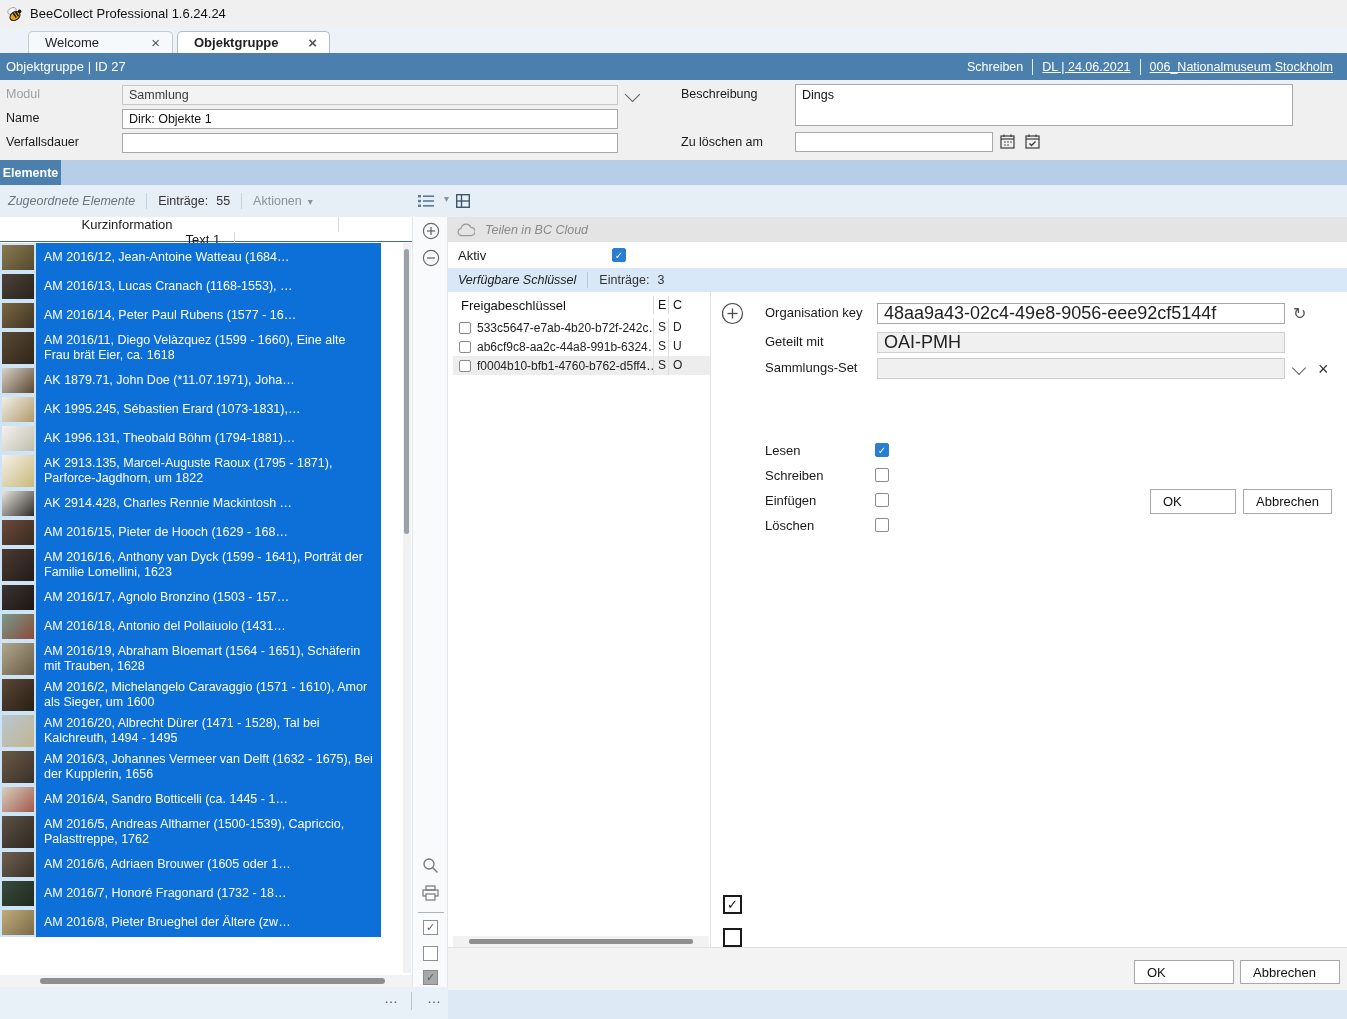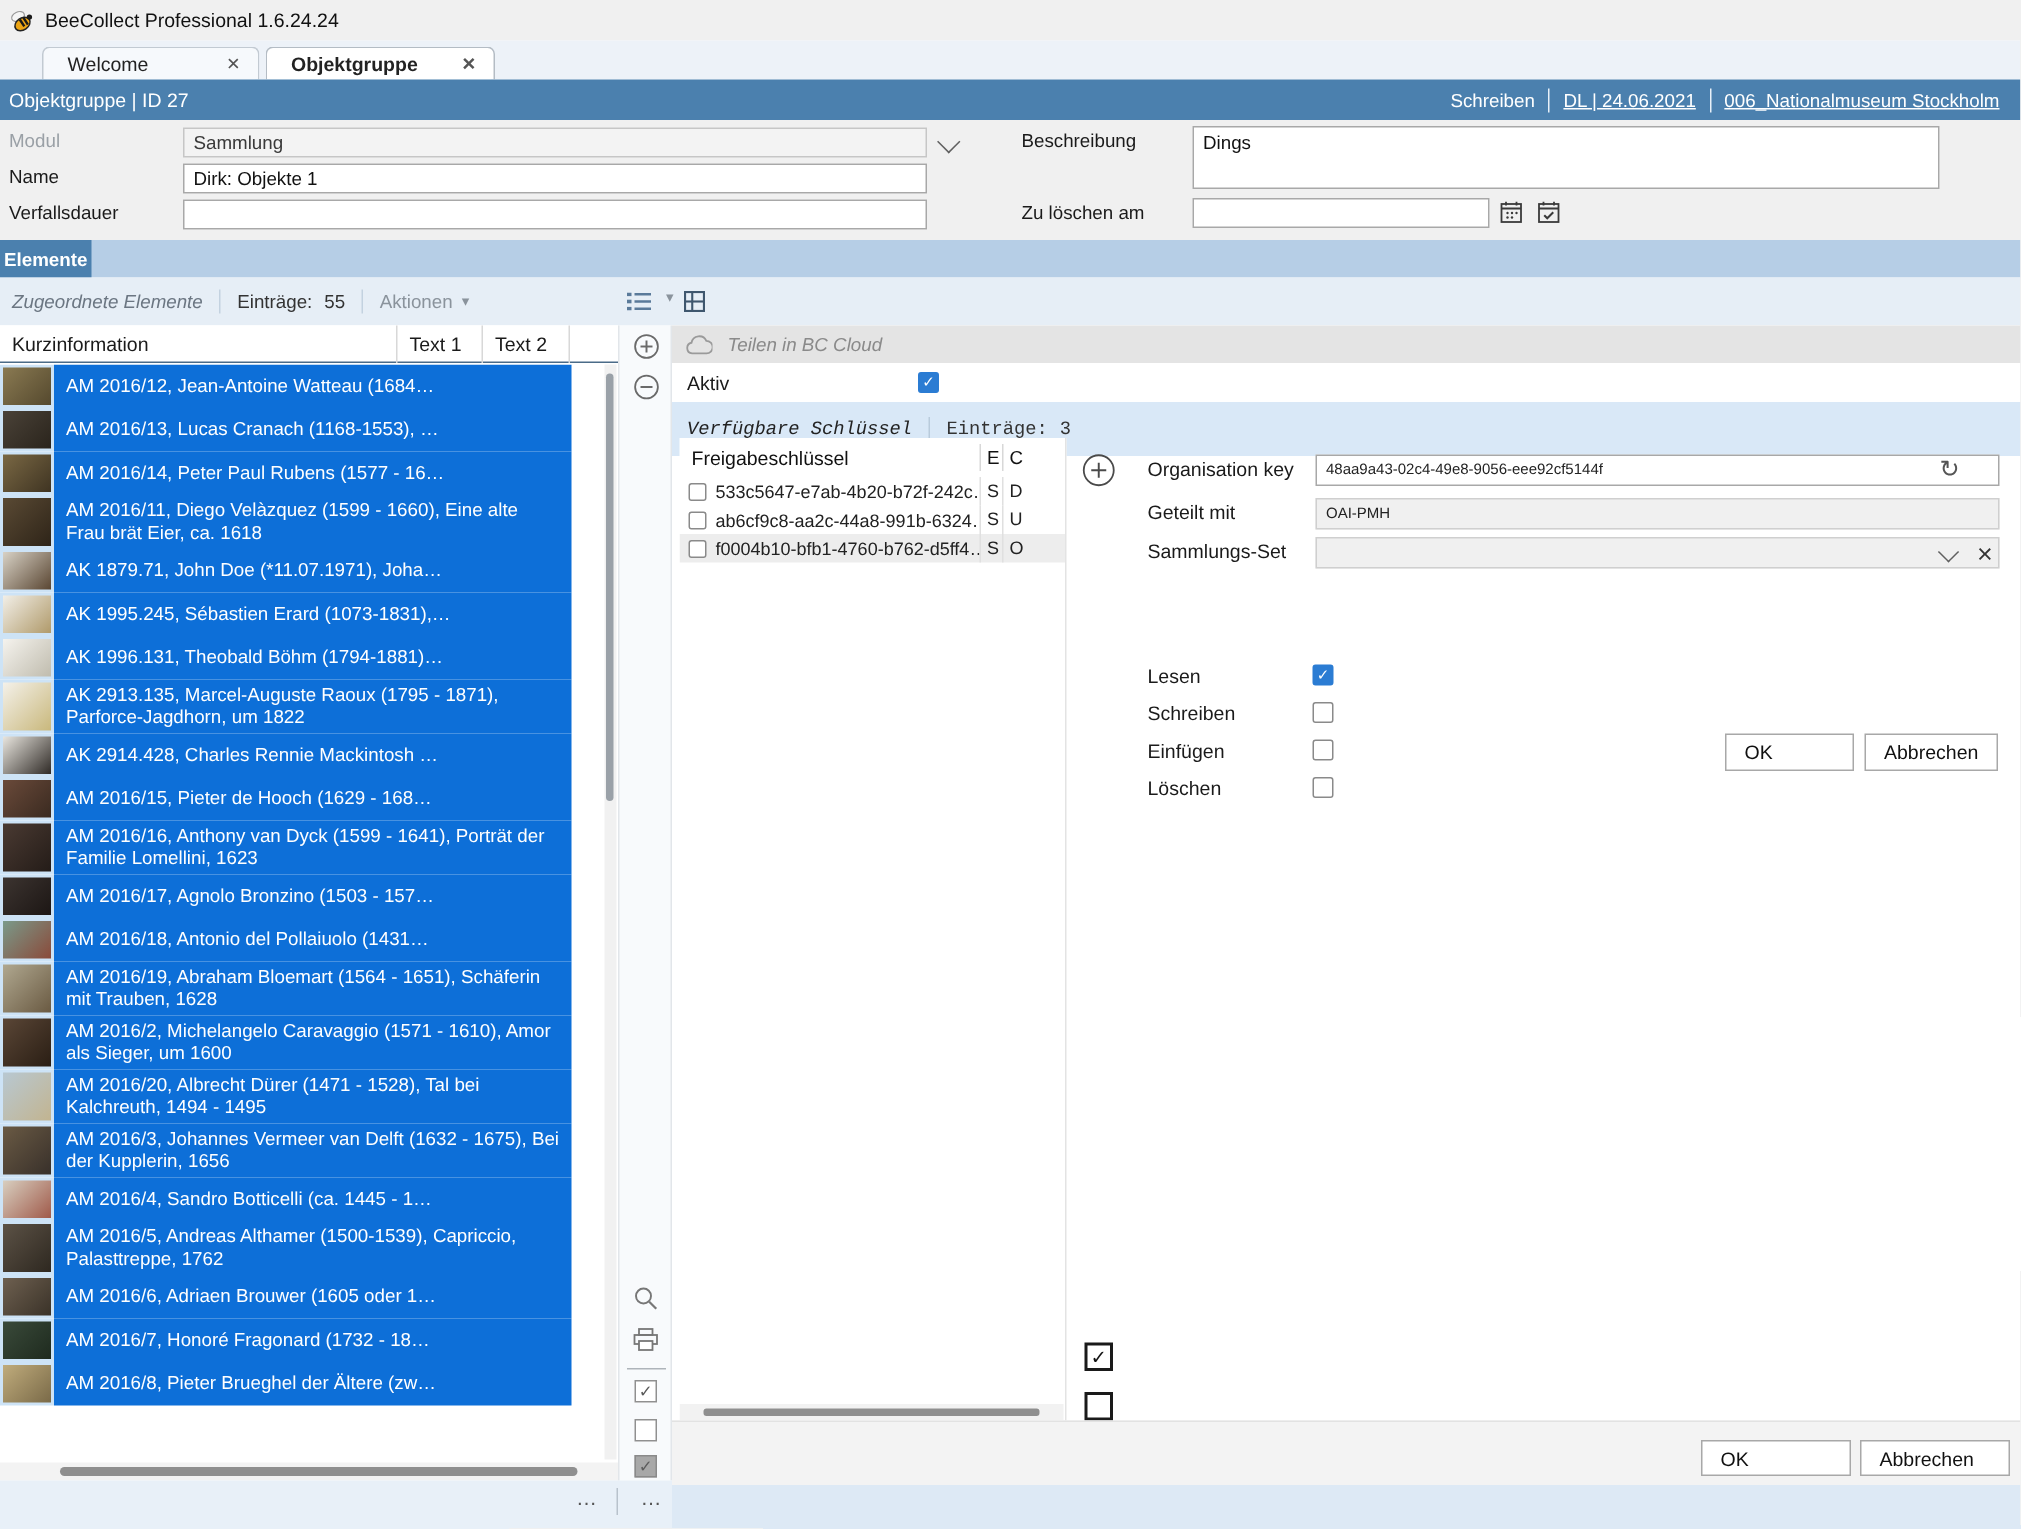--- a/index.html
+++ b/index.html
@@ -53,21 +53,21 @@
   .tb-title { font-style:italic; color:#6b7682; }
   .tb-div { border-left:1px solid #c3d2e0; height:16px; margin:0 11px; }
   .tb-text { color:#333; }
   .tb-count { color:#333; margin-left:8px; }
   .tb-actions { color:#8a939c; }
   .caret { color:#8a939c; font-size:10px; margin-left:6px; }
 
   
   .leftpanel { position:absolute; left:0; top:217px; width:412px; height:770px; background:#fff; }
   .colheader { position:absolute; left:0; top:0; width:412px; height:25px; background:#fff;
-               border-bottom:1px solid #4a6b88; display:flex; align-items:center; font-size:13px; }
+               border-bottom:1px solid #4a6b88; display:flex; align-items:center; font-size:13px;flex-direction:column; }
   .ch-cell { height:25px; display:flex; align-items:center; padding-left:8px; border-right:1px solid #d8d8d8; }
   .ch-c0 { width:265px; }
   .ch-c1 { width:57px; }
   .ch-c2 { width:58px; }
   .ch-rest { flex:1; border-right:none; }
 
   .el-list { position:absolute; left:0; top:26px; width:402px; height:730px; overflow:hidden; }
   .el-row { display:flex; min-height:29px; align-items:stretch; }
   .el-thumb-col { flex:0 0 36px; background:#cde3f6; display:flex; }
   .el-thumb { flex:1; margin:2px; }
@@ -89,22 +89,22 @@
   .mbcb.filled { background:#a8a8a8; border-color:#8a8a8a; color:#5c5c5c; }
 
   
   .rightpanel { position:absolute; left:448px; top:217px; width:899px; height:802px; background:#fff; }
   .graybar { position:absolute; left:0; top:0; width:899px; height:25px; background:#e4e4e4;
              display:flex; align-items:center; padding-left:9px; gap:10px; }
   .graybar .sec-title { font-style:italic; color:#8a8a8a; font-size:12.5px; }
   .aktivrow { position:absolute; left:0; top:25px; width:899px; height:26px; background:#fff;
               display:flex; align-items:center; padding-left:10px;gap:24px; }
   .aktivrow .lbl { font-size:13px; width:120px; }
-  .keysbar { position:absolute; left:0; top:51px; width:899px; height:36px; background:#d9e8f7;
-             display:flex; align-items:center; padding-left:10px; font-size:12.5px;font-family:Liberation Mono, monospace; }
+  .keysbar { position:absolute; left:0; top:51px; width:899px; height:24px; background:#d9e8f7;
+             display:flex; align-items:center; padding-left:10px; font-size:12.5px; }
   .keysbar .kb-title { font-style:italic; color:#222; }
   .keysbar .tb-div { border-left:1px solid #b9cbdc; }
 
   .keysbox { position:absolute; left:5px; top:75px; width:258px; height:655px; background:#fff;
              border-right:1px solid #e3e3e3; overflow:hidden; }
   .keys-header { display:flex; align-items:center; height:26px; font-size:13px; color:#111; padding-left:8px; }
   .kh-title { width:192px; }
   .kh-cell { width:15px; border-left:1px solid #d8d8d8; padding-left:4px; height:18px; line-height:18px;
              font-size:12.5px; overflow:hidden; }
   .key-row { display:flex; align-items:center; height:19px; padding-left:6px; font-size:12px; color:#222; }
@@ -116,22 +116,22 @@
   .key-text { width:176px; white-space:nowrap; overflow:hidden; }
   .key-cell { width:15px; border-left:1px solid #e0e0e0; padding-left:4px; height:19px; line-height:19px; overflow:hidden; }
   .keys-hscroll { position:absolute; left:0; bottom:0; width:256px; height:11px; background:#f2f2f2; }
   .keys-hthumb { position:absolute; left:16px; top:3px; width:224px; height:5px; background:#8f8f8f; border-radius:2px; }
 
   .plusbtn { position:absolute; left:273px; top:85px; width:23px; height:23px; }
   .bigcb { position:absolute; left:275px; width:19px; height:19px; border:2px solid #1a1a1a; background:#fff;
            display:flex; align-items:center; justify-content:center; font-size:13px; font-weight:bold; color:#111; }
 
   .rlabel { position:absolute; left:317px; font-size:13px; color:#1a1a1a; }
-  .rfield { position:absolute; left:429px; width:456px; height:21px; border:1px solid #a8a8a8; background:#fff;
-            font-size:10px; color:#222; padding:0 6px; line-height:19px; white-space:nowrap; overflow:hidden; }
+  .rfield { position:absolute; left:429px; width:408px; height:21px; border:1px solid #a8a8a8; background:#fff;
+            font-size:18px; color:#222; padding:0 6px; line-height:19px; white-space:nowrap; overflow:hidden; }
   .rfield.ro { background:#f0f0f0; border-color:#cfcfcf; }
   .icon-btn { position:absolute; color:#555; font-size:16px; line-height:1; }
 
   .perm-row { position:absolute; left:317px; width:300px; height:20px; display:flex; align-items:center;margin-top:48px; }
   .perm-label { width:110px; font-size:13px; }
 
   .btn { position:absolute; height:25px; background:#fff; border:1px solid #a8a8a8; font-size:13px;
          color:#111; display:flex; align-items:center; padding-left:12px; font-family:inherit; }
 
   .graybottom { position:absolute; left:0; top:730px; width:899px; height:43px; background:#f3f3f3;

